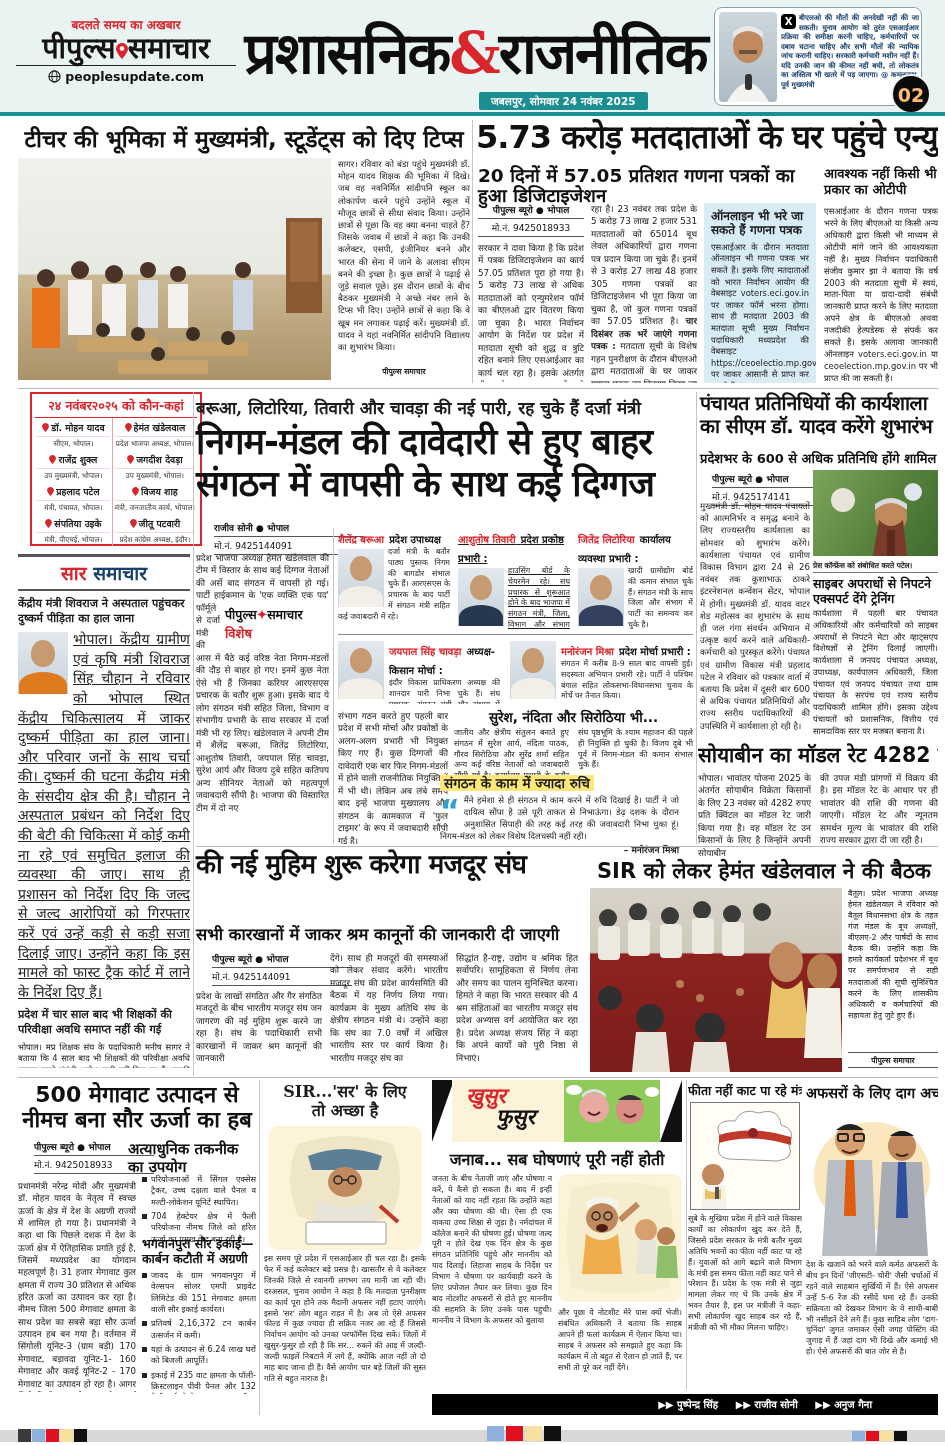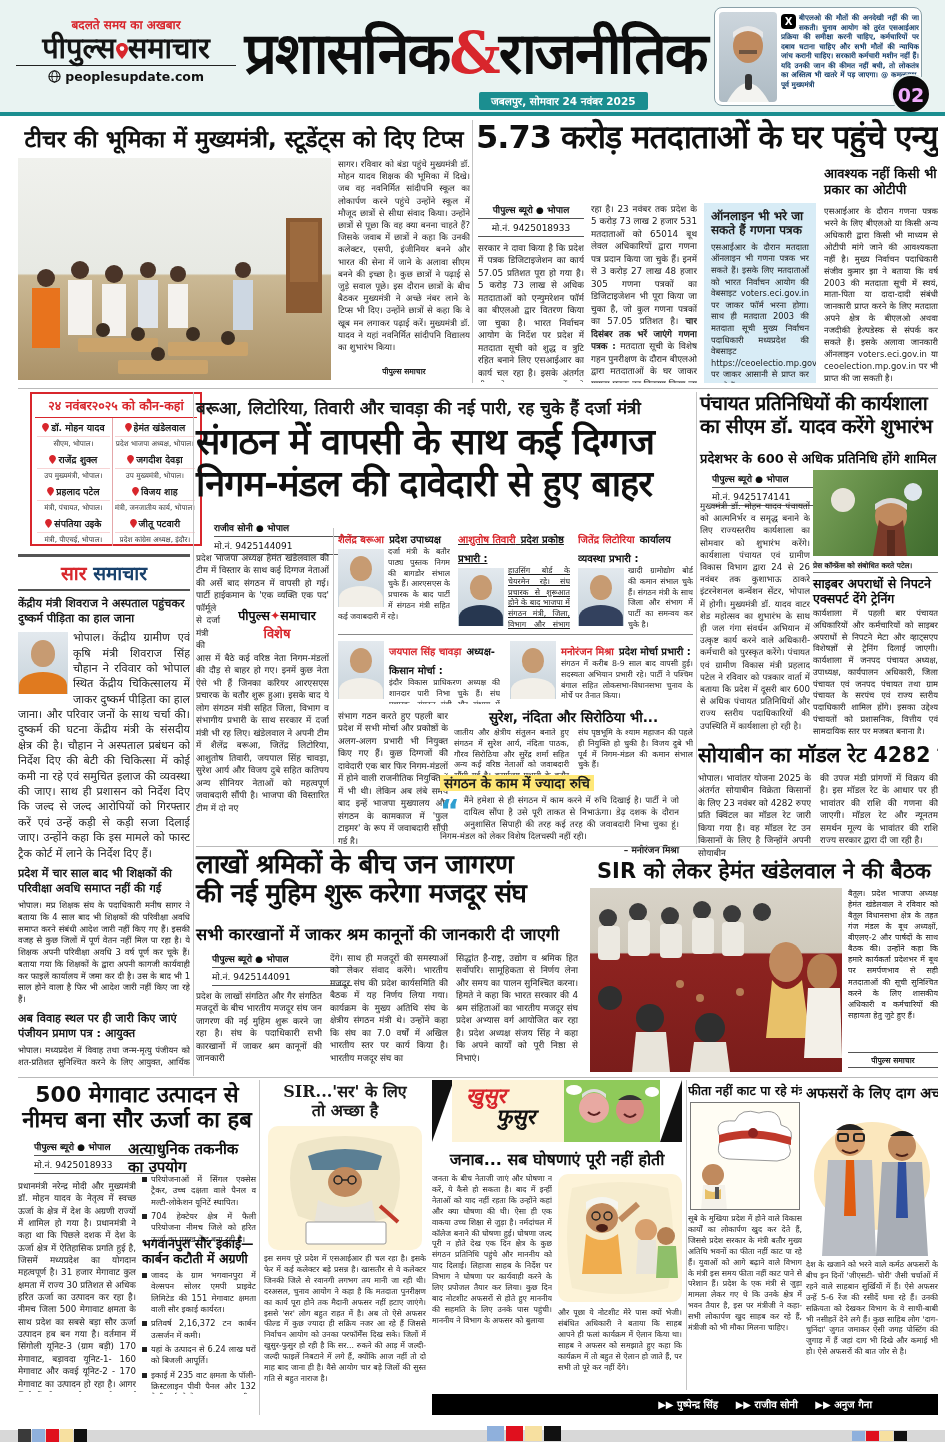--- a/index.html
+++ b/index.html
@@ -14,21 +14,21 @@
   .red{color:#d8262c;}
   .hr{position:absolute;background:#b9b9b9;height:1px;}
   .vr{position:absolute;background:#c4c4c4;width:1px;}
   
   .byline{font-size:9px;color:#111;}
   .byline .ag{font-weight:bold;border-bottom:1px solid #555;padding-bottom:2px;}
   .byline .ph{padding-top:2px;border-bottom:1px solid #555;padding-bottom:2px;}
   
   .mast{background:#e9f3f2;}
   .capsule{background:#1b8e90;color:#fff;font-weight:bold;font-size:10.5px;padding:2px 12px;border-radius:2px;}
-  .badge02{background:#0b0b0b;color:#f0abfc;border-radius:50%;width:40px;height:40px;line-height:38px;
+  .badge02{background:#0b0b0b;color:#fdba74;border-radius:50%;width:40px;height:40px;line-height:38px;
            text-align:center;font-size:19px;font-weight:900;border:2px solid #e9f3f2;}
   
   .wwbox{border:2px solid #d8262c;background:#fff;padding:2px 3px;margin-left:12px;}
   .wwtitle{color:#d8262c;font-weight:900;font-size:12.5px;text-align:center;border-bottom:1.5px solid #d8262c;padding:1px 0 3px;}
   .wwgrid{display:grid;grid-template-columns:1fr 1fr;}
   .wwcell{padding:3px 2px 2px;text-align:center;}
   .wwcell.l{border-right:1px solid #e4a7a9;}
   .wwname{font-size:9.3px;font-weight:800;white-space:nowrap;overflow:hidden;}
   .wwrole{font-size:7.2px;border-top:1px solid #d8262c33;margin-top:2px;padding-top:1px;color:#333;white-space:nowrap;overflow:hidden;}
   .pin{display:inline-block;width:7px;height:9px;vertical-align:-1px;margin-right:2px;}
@@ -52,21 +52,21 @@
   .blist{margin:2px 0 0;padding:0;list-style:none;font-size:8.2px;line-height:1.38;text-align:justify;}
   .blist li{padding-left:9px;position:relative;margin-bottom:3px;}
   .blist li::before{content:"";position:absolute;left:0;top:3px;width:5px;height:5px;background:#222;}
   
   .cream{background:#fdf3d8;border-radius:10px;}
   .creditsbar{background:#000;color:#fff;font-size:10px;font-weight:800;line-height:21px;text-align:right;padding-right:66px;}
   .creditsbar span{margin-left:14px;}
   .creditsbar span::before{content:"▶▶ ";color:#fff;}
   .mark{position:absolute;}
   .quotechar{float:left;font-size:30px;line-height:.9;color:#2f9fd0;font-weight:900;margin:2px 4px 0 0;}
-  .badge-sp{float:right;width:104px;text-align:center;margin:3px 0 3px 5px;padding:2px 0;}
+  .badge-sp{float:right;width:104px;text-align:left;margin:3px 0 3px 5px;padding:2px 0;font-family:Liberation Serif, serif;}
   .badge-sp .l1{font-weight:900;font-size:12.5px;color:#101010;}
   .badge-sp .l1 .d{color:#d8262c;}
   .badge-sp .l2{font-weight:900;font-size:13px;color:#d8262c;}
   .capb{font-size:7.3px;font-weight:bold;border-bottom:1px solid #777;padding:2px 0;}
   .credit-inline{font-size:7.6px;font-weight:bold;text-align:center;color:#222;}
 </style>
 </head>
 <body>
 
 <div class="page">
@@ -146,20 +146,21 @@
           <circle cx="175" cy="176" r="7"></circle>
           <circle cx="210" cy="180" r="7"></circle>
           <circle cx="140" cy="196" r="7"></circle>
         </g>
     </svg>
   </div>
   <div class="abs bodytxt j" style="left:338px;top:158px;width:132px;height:206px;font-size:8.6px;">सागर। रविवार को बंडा पहुंचे मुख्यमंत्री डॉ. मोहन यादव शिक्षक की भूमिका में दिखे। जब वह नवनिर्मित सांदीपनि स्कूल का लोकार्पण करने पहुंचे उन्होंने स्कूल में मौजूद छात्रों से सीधा संवाद किया। उन्होंने छात्रों से पूछा कि वह क्या बनना चाहते हैं? जिसके जवाब में छात्रों ने कहा कि उनकी कलेक्टर, एसपी, इंजीनियर बनने और भारत की सेना में जाने के अलावा सीएम बनने की इच्छा है। कुछ छात्रों ने पढ़ाई से जुड़े सवाल पूछे। इस दौरान छात्रों के बीच बैठकर मुख्यमंत्री ने अच्छे नंबर लाने के टिप्स भी दिए। उन्होंने छात्रों से कहा कि वे खूब मन लगाकर पढ़ाई करें। मुख्यमंत्री डॉ. यादव ने यहां नवनिर्मित सांदीपनि विद्यालय का शुभारंभ किया।</div>
   <div class="abs credit-inline" style="left:338px;top:366px;width:132px;">पीपुल्स समाचार</div>
 
   <div class="abs hl center" style="left:476px;top:114px;width:462px;font-size:32px;white-space:nowrap;overflow:hidden;letter-spacing:-1px;">5.73 करोड़ मतदाताओं के घर पहुंचे एन्युमरेशन फॉर्म</div>
+  <div class="abs hl" style="left:478px;top:166px;width:340px;font-size:18.5px;line-height:1.1;">20 दिनों में 57.05 प्रतिशत गणना पत्रकों का हुआ डिजिटाइजेशन</div>
 
   <div class="abs byline" style="left:478px;top:203px;width:106px;text-align:center;">
     <div class="ag"><span>पीपुल्स ब्यूरो ● भोपाल</span></div>
     <div class="ph">मो.नं. 9425018933</div>
   </div>
   <div class="abs bodytxt j" style="left:478px;top:242px;width:106px;height:140px;">सरकार ने दावा किया है कि प्रदेश में पत्रक डिजिटाइजेशन का कार्य 57.05 प्रतिशत पूरा हो गया है। 5 करोड़ 73 लाख से अधिक मतदाताओं को एन्युमरेशन फॉर्म का बीएलओ द्वार वितरण किया जा चुका है। भारत निर्वाचन आयोग के निर्देश पर प्रदेश में मतदाता सूची को शुद्ध व त्रुटि रहित बनाने लिए एसआईआर का कार्य चल रहा है। इसके अंतर्गत बीएलओ द्वारा मतदाताओं को गणना पत्रक का वितरण व डिजिटाइजेशन का कार्य किया जा</div>
 
   <div class="abs bodytxt j" style="left:591px;top:203px;width:106px;height:180px;">
     <span>रहा है। 23 नवंबर तक प्रदेश के 5 करोड़ 73 लाख 2 हजार 531 मतदाताओं को 65014 बूथ लेवल अधिकारियों द्वारा गणना पत्र प्रदान किया जा चुके हैं। इनमें से 3 करोड़ 27 लाख 48 हजार 305 गणना पत्रकों का डिजिटाइजेशन भी पूरा किया जा चुका है, जो कुल गणना पत्रकों का 57.05 प्रतिशत है।</span>
     <b>चार दिसंबर तक भरें जाएंगे गणना पत्रक :</b>
@@ -227,34 +228,34 @@
                 <path d="M6 0C2.7 0 0 2.6 0 5.8 0 10 6 16 6 16S12 10 12 5.8C12 2.6 9.3 0 6 0z" fill="#d8262c"></path>
               </svg></span><span>जीतू पटवारी</span></div>
           <div class="wwrole">प्रदेश कांग्रेस अध्यक्ष, इंदौर।</div>
         </div>
     </div>
   </div>
 
   <div class="abs" style="left:18px;top:554px;width:172px;height:514px;overflow:hidden;">
     <div class="saartitle"><span class="red">सार</span> <span style="color:#17406b;">समाचार</span></div>
     <div class="saarhead">केंद्रीय मंत्री शिवराज ने अस्पताल पहुंचकर दुष्कर्म पीड़िता का हाल जाना</div>
-    <div class="tiny j" style="font-size:11px;">
+    <div class="tiny j" style="font-size:14px;text-decoration:underline;">
       <span class="mug s-org" style="float:left;width:50px;height:62px;margin:2px 5px 2px 0;"></span>
       <span>भोपाल। केंद्रीय ग्रामीण एवं कृषि मंत्री शिवराज सिंह चौहान ने रविवार को भोपाल स्थित केंद्रीय चिकित्सालय में जाकर दुष्कर्म पीड़िता का हाल जाना। और परिवार जनों के साथ चर्चा की। दुष्कर्म की घटना केंद्रीय मंत्री के संसदीय क्षेत्र की है। चौहान ने अस्पताल प्रबंधन को निर्देश दिए की बेटी की चिकित्सा में कोई कमी ना रहे एवं समुचित इलाज की व्यवस्था की जाए। साथ ही प्रशासन को निर्देश दिए कि जल्द से जल्द आरोपियों को गिरफ्तार करें एवं उन्हें कड़ी से कड़ी सजा दिलाई जाए। उन्होंने कहा कि इस मामले को फास्ट ट्रैक कोर्ट में लाने के निर्देश दिए हैं।</span>
     </div>
     <div class="saarhead">प्रदेश में चार साल बाद भी शिक्षकों की परिवीक्षा अवधि समाप्त नहीं की गई</div>
     <div class="tiny j" style="font-size:8.4px;">भोपाल। मप्र शिक्षक संघ के पदाधिकारी मनीष सागर ने बताया कि 4 साल बाद भी शिक्षकों की परिवीक्षा अवधि समाप्त करने संबंधी आदेश जारी नहीं किए गए हैं। इसकी वजह से कुछ जिलों में पूर्ण वेतन नहीं मिल पा रहा है। ये शिक्षक अपनी परिवीक्षा अवधि 3 वर्ष पूर्ण कर चूके हैं। बताया गया कि शिक्षकों के द्वारा अपनी कागजी कार्यवाही कर फाइलें कार्यालय में जमा कर दी है। उस के बाद भी 1 साल होने वाला है फिर भी आदेश जारी नहीं किए जा रहे हैं।</div>
     <div class="saarhead">अब विवाह स्थल पर ही जारी किए जाएं पंजीयन प्रमाण पत्र : आयुक्त</div>
     <div class="tiny j" style="font-size:8.4px;">भोपाल। मध्यप्रदेश में विवाह तथा जन्म-मृत्यु पंजीयन को शत-प्रतिशत सुनिश्चित करने के लिए आयुक्त, आर्थिक एवं सांख्यिकी विकास मिश्रा ने सभी जिला कलेक्टर एवं जिला विवाह रजिस्ट्रार को निर्देश दिए हैं। कहा है कि व्यवहारिक रूप से सभी विवाह पंजीकृत न हो पाने से विशेषकर महिलाओं को पति की मृत्यु या अन्य कानूनी परिस्थितियों में प्रमाण और अधिकार प्राप्त करने में कठिनाई होती है।</div>
   </div>
 
   <div class="abs" style="left:196px;top:396px;width:500px;font-size:17px;font-weight:800;font-family:'DejaVu Serif','Liberation Serif',serif;">बरूआ, लिटोरिया, तिवारी और चावड़ा की नई पारी, रह चुके हैं दर्जा मंत्री</div>
   <div class="abs hl" style="left:196px;top:421px;width:500px;font-size:36px;line-height:1.16;letter-spacing:-1px;">
+    <div>निगम-मंडल की दावेदारी से हुए बाहर</div>
     <div>संगठन में वापसी के साथ कई दिग्गज</div>
-    <div>निगम-मंडल की दावेदारी से हुए बाहर</div>
   </div>
   <div class="abs byline" style="left:214px;top:521px;width:150px;">
     <div class="ag"><span>राजीव सोनी ● भोपाल</span></div>
     <div class="ph">मो.नं. 9425144091</div>
   </div>
 
   <div class="abs bodytxt j" style="left:196px;top:552px;width:133px;height:293px;">
     <span>प्रदेश भाजपा अध्यक्ष हेमंत खंडेलवाल की टीम में विस्तार के साथ कई दिग्गज नेताओं की अर्से बाद संगठन में वापसी हो गई। पार्टी हाईकमान के</span>
     <span class="badge-sp">
       <span class="l1"><span>पीपुल्स</span><span class="d">✦</span><span>समाचार</span></span><br>
@@ -335,21 +336,20 @@
   <div class="abs hl" style="left:813px;top:576px;width:125px;font-size:12.5px;line-height:1.2;">साइबर अपराधों से निपटने एक्सपर्ट देंगे ट्रेनिंग</div>
   <div class="abs bodytxt j" style="left:813px;top:608px;width:125px;height:126px;font-size:8.3px;">कार्यशाला में पहली बार पंचायत अधिकारियों और कर्मचारियों को साइबर अपराधों से निपटने मेटा और व्हाट्सएप विशेषज्ञों से ट्रेनिंग दिलाई जाएगी। कार्यशाला में जनपद पंचायत अध्यक्ष, उपाध्यक्ष, कार्यपालन अधिकारी, जिला पंचायत एवं जनपद पंचायत तथा ग्राम पंचायत के सरपंच एवं राज्य स्तरीय पदाधिकारी शामिल होंगे। इसका उद्देश्य पंचायतों को प्रशासनिक, वित्तीय एवं सामुदायिक स्तर पर मजबूत बनाना है।</div>
 
   <div class="abs hl" style="left:698px;top:740px;width:240px;font-size:20.5px;white-space:nowrap;overflow:hidden;">सोयाबीन का मॉडल रेट 4282 रुपए</div>
   <div class="abs bodytxt j" style="left:698px;top:772px;width:113px;height:100px;">भोपाल। भावांतर योजना 2025 के अंतर्गत सोयाबीन विक्रेता किसानों के लिए 23 नवंबर को 4282 रुपए प्रति क्विंटल का मॉडल रेट जारी किया गया है। वह मॉडल रेट उन किसानों के लिए है जिन्होंने अपनी सोयाबीन</div>
   <div class="abs bodytxt j" style="left:820px;top:772px;width:118px;height:100px;">की उपज मंडी प्रांगणों में विक्रय की है। इस मॉडल रेट के आधार पर ही भावांतर की राशि की गणना की जाएगी। मॉडल रेट और न्यूनतम समर्थन मूल्य के भावांतर की राशि राज्य सरकार द्वारा दी जा रही है।</div>
 
   <div class="hr" style="left:196px;top:846px;width:742px;"></div>
 
   <div class="abs hl" style="left:196px;top:850px;width:388px;font-size:26px;line-height:1.12;letter-spacing:-0.5px;">
-    <div>लाखों श्रमिकों के बीच जन जागरण</div>
     <div>की नई मुहिम शुरू करेगा मजदूर संघ</div>
   </div>
   <div class="abs hl" style="left:196px;top:922px;width:388px;font-size:16.5px;">सभी कारखानों में जाकर श्रम कानूनों की जानकारी दी जाएगी</div>
   <div class="abs byline" style="left:212px;top:952px;width:140px;">
     <div class="ag"><span>पीपुल्स ब्यूरो ● भोपाल</span></div>
     <div class="ph">मो.नं. 9425144091</div>
   </div>
   <div class="abs bodytxt j" style="left:196px;top:990px;width:126px;height:84px;">प्रदेश के लाखों संगठित और गैर संगठित मजदूरों के बीच भारतीय मजदूर संघ जन जागरण की नई मुहिम शुरू करने जा रहा है। संघ के पदाधिकारी सभी कारखानों में जाकर श्रम कानूनों की जानकारी</div>
   <div class="abs bodytxt j" style="left:330px;top:952px;width:118px;height:122px;">देंगे। साथ ही मजदूरों की समस्याओं को लेकर संवाद करेंगे। भारतीय मजदूर संघ की प्रदेश कार्यसमिति की बैठक में यह निर्णय लिया गया। कार्यक्रम के मुख्य अतिथि संघ के क्षेत्रीय संगठन मंत्री थे। उन्होंने कहा कि संघ का 7.0 वर्षों में अखिल भारतीय स्तर पर कार्य किया है। भारतीय मजदूर संघ का</div>
   <div class="abs bodytxt j" style="left:456px;top:952px;width:122px;height:122px;">सिद्धांत है-राष्ट्र, उद्योग व श्रमिक हित सर्वोपरि। सामूहिकता से निर्णय लेना और समय का पालन सुनिश्चित करना। हिमते ने कहा कि भारत सरकार की 4 श्रम संहिताओं का भारतीय मजदूर संघ प्रदेश अभ्यास वर्ग आयोजित कर रहा है। प्रदेश अध्यक्ष संजय सिंह ने कहा कि अपने कार्यों को पूरी निष्ठा से निभाएं।</div>

